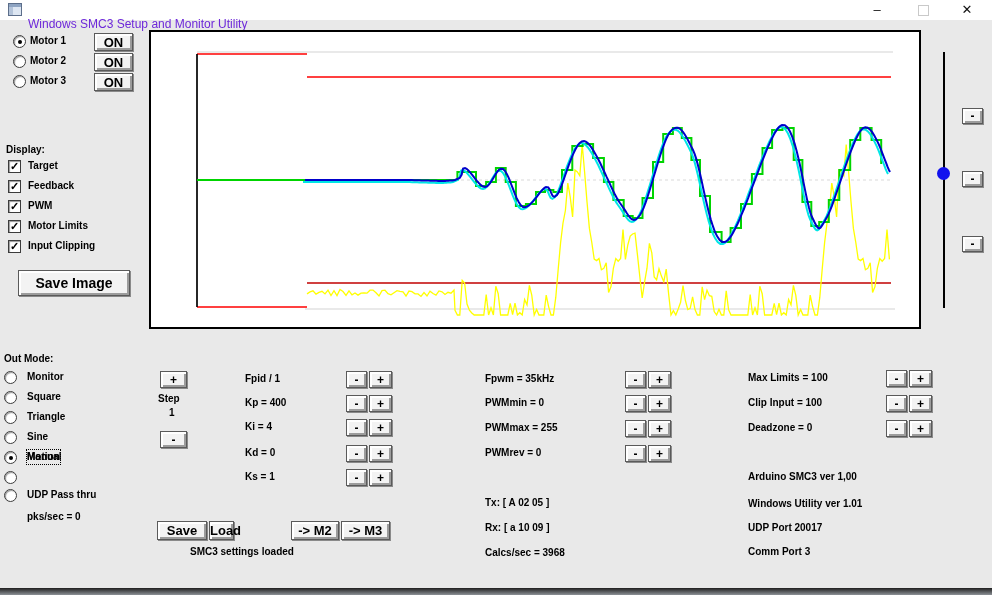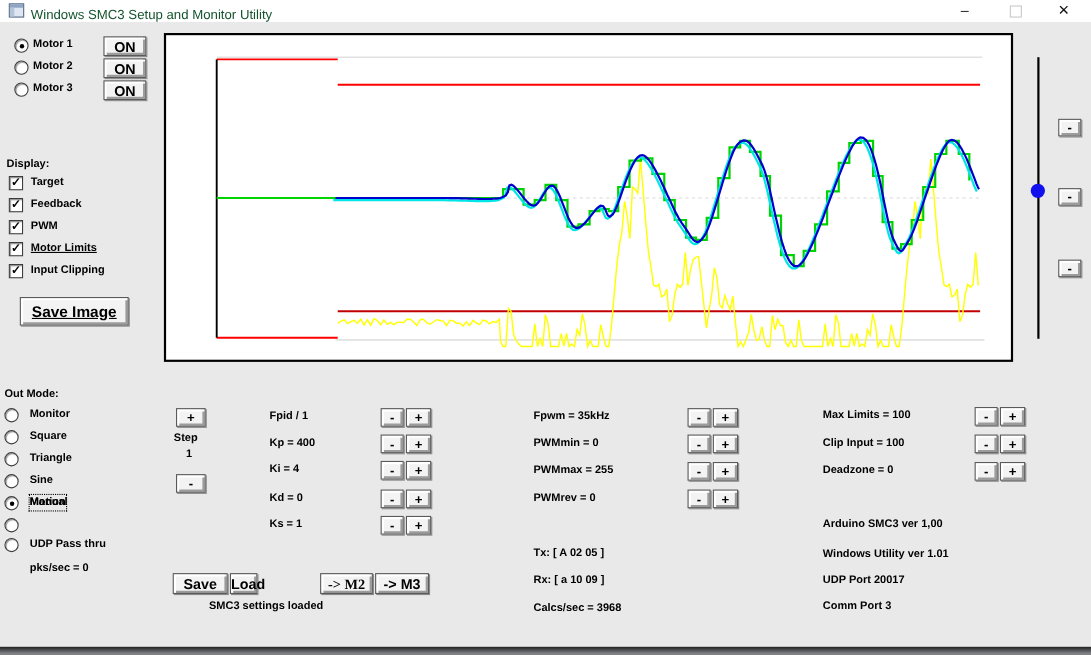--- a/index.html
+++ b/index.html
@@ -1,19 +1,19 @@
 <!DOCTYPE html>
 <html><head>
 <meta charset="utf-8">
 <style>
   html,body{margin:0;padding:0;background:#2a2a2a;}
   .app{position:relative;width:992px;height:595px;background:#e9e9e9;overflow:hidden;
        font-family:"Liberation Sans",sans-serif;color:#000;}
   .titlebar{position:absolute;left:0;top:0;width:992px;height:20px;background:#ffffff;}
-  .title-text{position:absolute;left:28px;top:6px;font-size:12px;color:#14532d;white-space:nowrap;}
+  .title-text{position:absolute;left:28px;top:17px;font-size:12px;color:#6d28d9;white-space:nowrap;}
   .app-icon{position:absolute;left:8px;top:3px;width:14px;height:13px;border:1px solid #5c6e8a;background:#dde6f2;box-sizing:border-box;}
   .app-icon::before{content:"";position:absolute;left:0;top:0;width:12px;height:3px;background:#8ea4c2;}
   .app-icon::after{content:"";position:absolute;left:0;top:3px;width:4px;height:8px;background:#b4c4da;}
   .win-btn{position:absolute;top:0;height:20px;text-align:center;font-size:13px;line-height:19px;color:#111;cursor:default;}
   .max-glyph{display:inline-block;width:9px;height:9px;border:1px solid #c9c9c9;margin-top:5px;}
   .lbl{position:absolute;font-size:10px;font-weight:bold;line-height:14px;white-space:nowrap;}
   .b3{position:absolute;background:#f3f3f3;border:1px solid #5a5a5a;
       box-shadow:inset 2px 2px 0 #ffffff,inset -2px -2px 0 #9c9c9c,1px 1px 0 #8a8a8a;
       font-family:"Liberation Sans",sans-serif;font-weight:bold;font-size:13px;color:#000;
       padding:0;margin:0;text-align:center;line-height:15px;box-sizing:border-box;}
@@ -53,24 +53,24 @@
   <button class="b3" style="left:94px;top:73px;width:39px;height:18px;">ON</button>
 
   <span class="lbl" style="left:6px;top:143px;">Display:</span>
   <span class="check" style="left:8px;top:160px;">✓</span>
   <span class="lbl" style="left:28px;top:159px;">Target</span>
   <span class="check" style="left:8px;top:180px;">✓</span>
   <span class="lbl" style="left:28px;top:179px;">Feedback</span>
   <span class="check" style="left:8px;top:200px;">✓</span>
   <span class="lbl" style="left:28px;top:199px;">PWM</span>
   <span class="check" style="left:8px;top:220px;">✓</span>
-  <span class="lbl" style="left:28px;top:219px;text-decoration:underline;">Motor Limits</span>
+  <span class="lbl" style="left:28px;top:219px;">Motor Limits</span>
   <span class="check" style="left:8px;top:240px;">✓</span>
   <span class="lbl" style="left:28px;top:239px;">Input Clipping</span>
-  <button class="b3" style="left:18px;top:270px;width:99px;height:26px;font-size:14px;text-decoration:underline;">Save Image</button>
+  <button class="b3" style="left:18px;top:270px;width:112px;height:26px;font-size:14px;">Save Image</button>
 
   <div class="chart">
     <svg width="768" height="291" viewBox="0 0 768 291" xmlns="http://www.w3.org/2000/svg">
         <polyline points="46.0,20.0 742.0,20.0" fill="none" stroke="#e2e2e2" stroke-width="1.5"></polyline>
         <polyline points="154.0,277.0 744.0,277.0" fill="none" stroke="#e2e2e2" stroke-width="1.5"></polyline>
         <polyline points="46.0,148.0 742.0,148.0" fill="none" stroke="#d9d9d9" stroke-width="1" stroke-dasharray="3,3"></polyline>
         <polyline points="46.0,22.0 156.0,22.0" fill="none" stroke="#ff0000" stroke-width="1.7"></polyline>
         <polyline points="156.0,45.0 740.0,45.0" fill="none" stroke="#ff0000" stroke-width="1.7"></polyline>
         <polyline points="46.0,275.0 156.0,275.0" fill="none" stroke="#ff0000" stroke-width="1.7"></polyline>
         <polyline points="156.0,251.0 740.0,251.0" fill="none" stroke="#c00000" stroke-width="1.7"></polyline>
@@ -153,18 +153,18 @@
   <span class="lbl" style="left:485px;top:521px;">Rx: [ a 10 09 ]</span>
   <span class="lbl" style="left:485px;top:546px;">Calcs/sec = 3968</span>
 
   <span class="lbl" style="left:748px;top:470px;">Arduino SMC3 ver 1,00</span>
   <span class="lbl" style="left:748px;top:497px;">Windows Utility ver 1.01</span>
   <span class="lbl" style="left:748px;top:521px;">UDP Port 20017</span>
   <span class="lbl" style="left:748px;top:545px;">Comm Port 3</span>
 
   <button class="b3" style="left:157px;top:521px;width:50px;height:19px;">Save</button>
   <button class="b3" style="left:209px;top:521px;width:25px;height:19px;">Load</button>
-  <button class="b3" style="left:291px;top:521px;width:48px;height:19px;font-family:Liberation Serif, serif;">-&gt; M2</button>
+  <button class="b3" style="left:291px;top:521px;width:48px;height:19px;">-&gt; M2</button>
   <button class="b3" style="left:341px;top:521px;width:49px;height:19px;">-&gt; M3</button>
   <span class="lbl" style="left:190px;top:545px;">SMC3 settings loaded</span>
 
   <div class="strip"></div>
 </div>
 
 </body></html>

